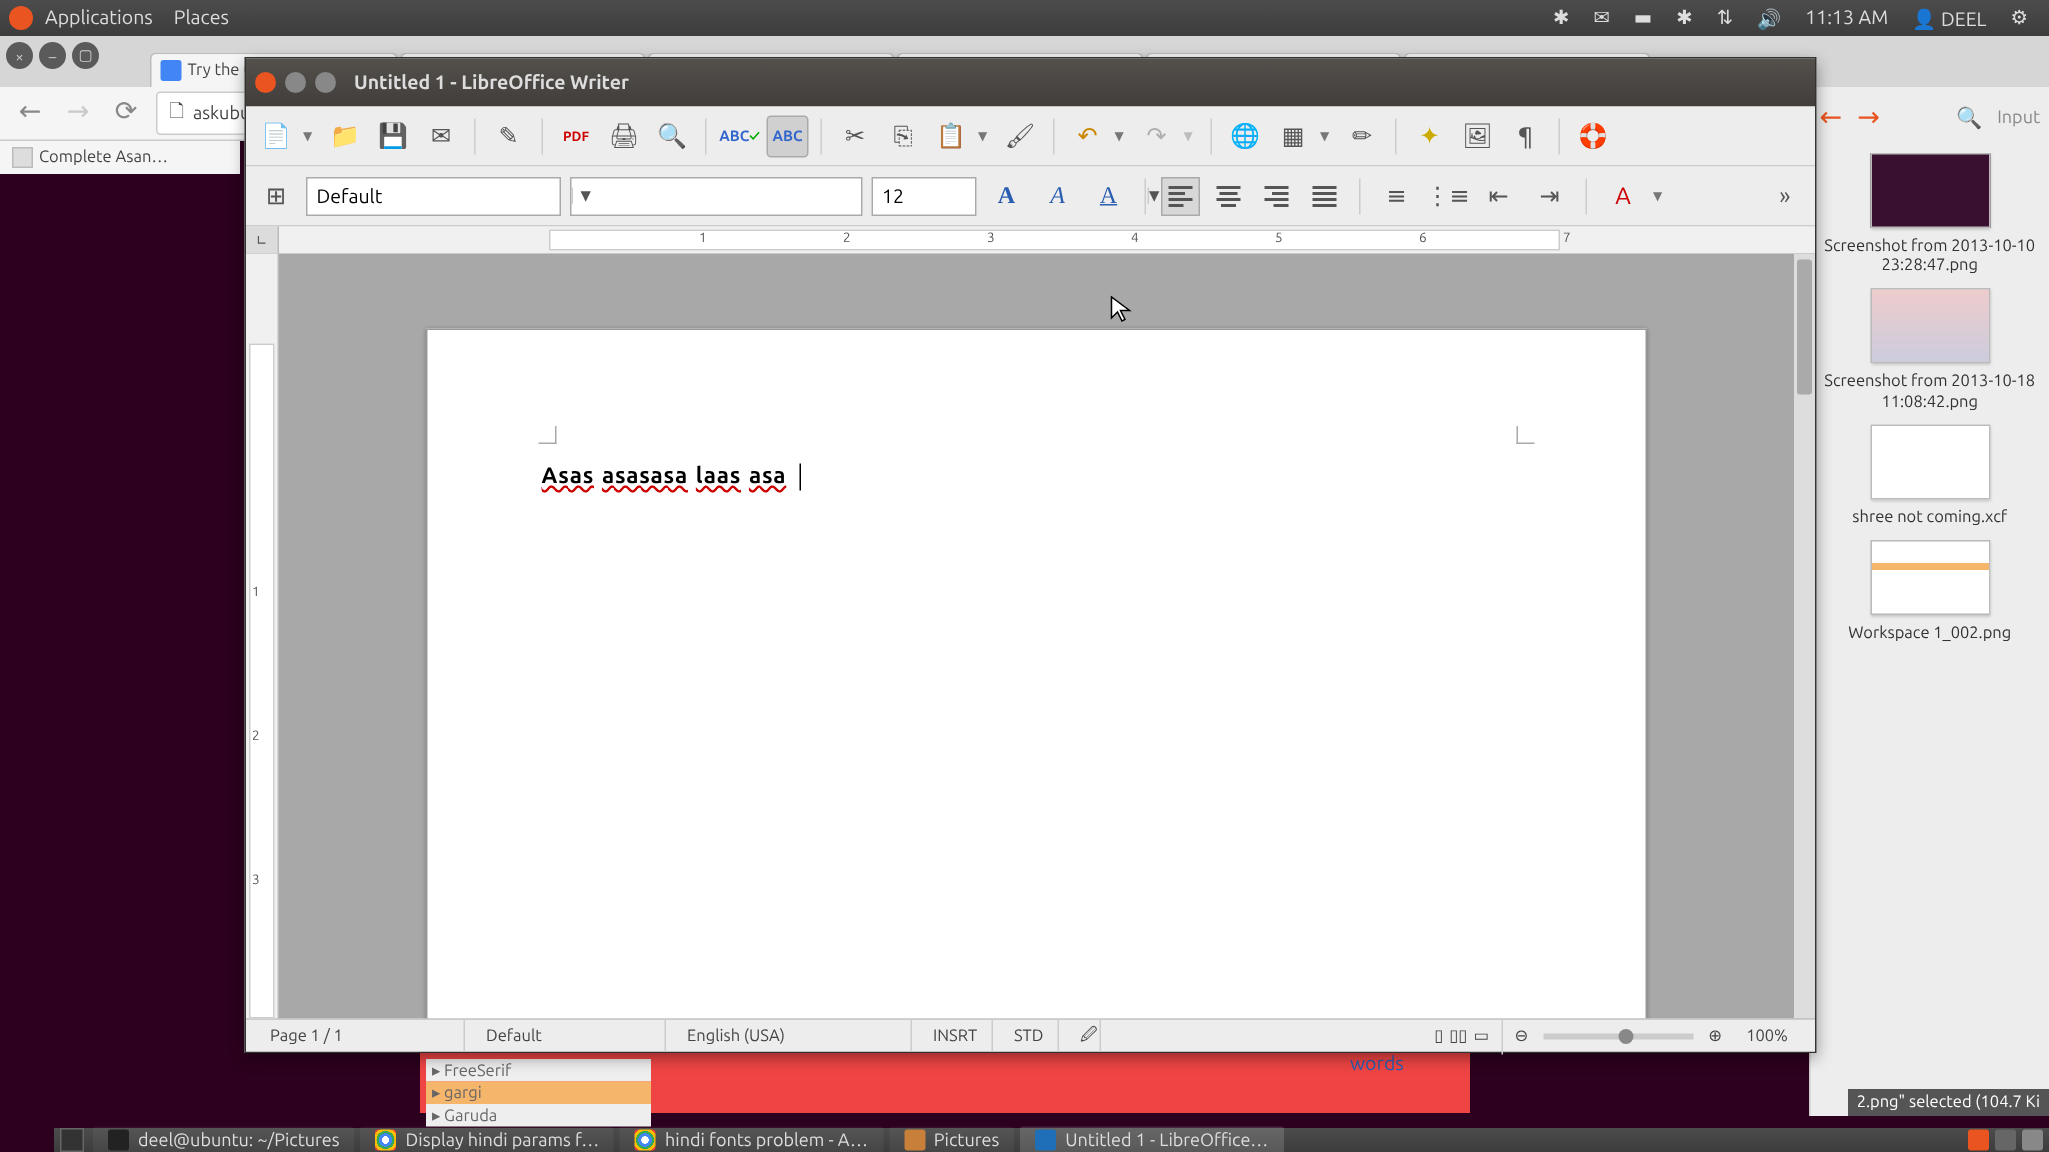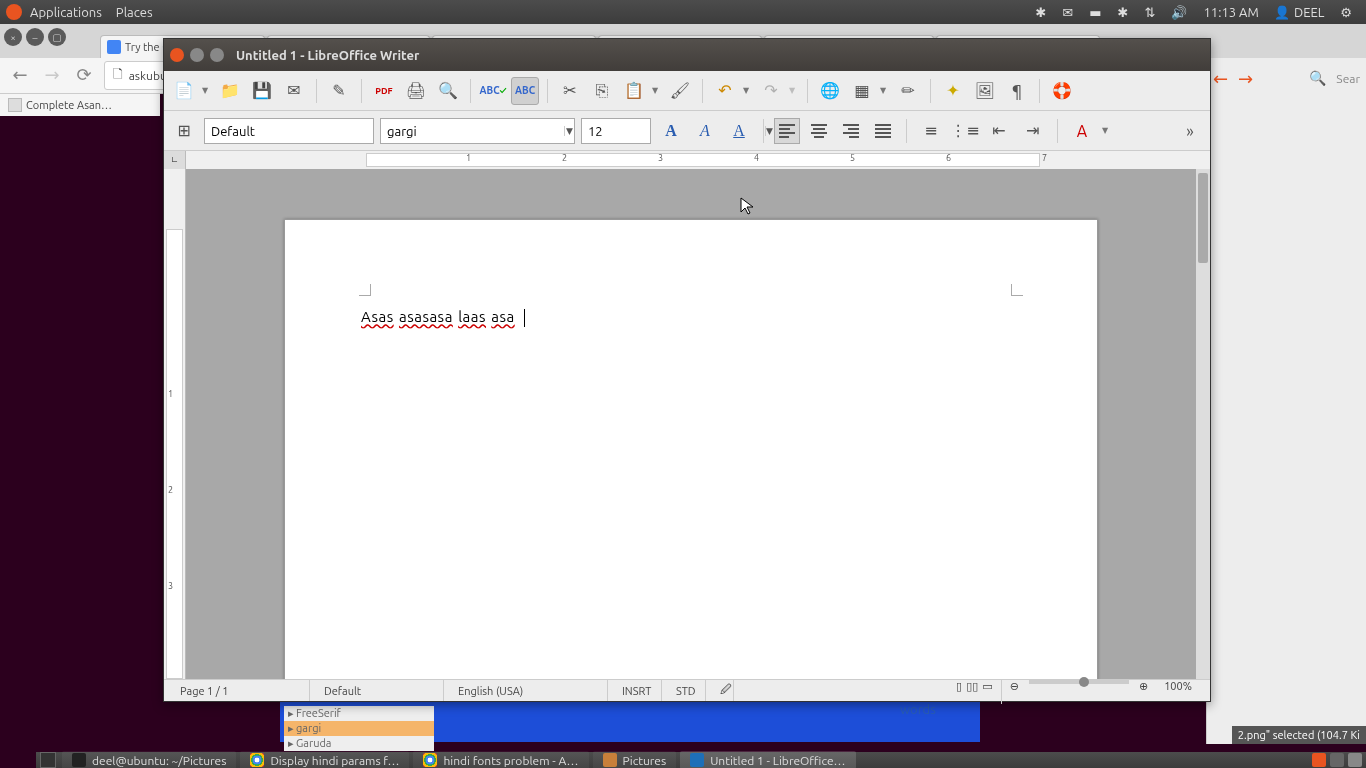--- a/index.html
+++ b/index.html
@@ -75,26 +75,26 @@
 .lo-workarea { flex:1; display:flex; background:#a8a8a8; overflow:hidden; position:relative;}
 .lo-vruler { width:22px; background:#f0f0f0; border-right:1px solid #bbb; position:relative;}
 .lo-vruler .white { position:absolute; left:2px; right:2px; top:60px; bottom:0; background:#fff; border:1px solid #ccc;}
 .lo-vruler .vt { position:absolute; left:4px; font-size:9px; color:#555;}
 .lo-canvas { flex:1; position:relative; overflow:hidden;}
 .lo-page { position:absolute; top:50px; left:98px; width:814px; height:1050px; background:#fff; box-shadow:0 0 3px rgba(0,0,0,.3); border:1px solid #999;}
 .lo-page .margin-mark { position:absolute; width:12px; height:12px; }
 .lo-page .mm-tl { top:64px; left:74px; border-left:1px solid #aaa; border-top:1px solid #aaa; transform:rotate(180deg);}
 .lo-page .mm-tr { top:64px; right:74px; border-right:1px solid #aaa; border-top:1px solid #aaa; transform:rotate(180deg);}
 .lo-page .content { position:absolute; top:88px; left:76px; font-family:"gargi","DejaVu Serif",serif; font-size:15px; color:#000; letter-spacing:.5px;}
-.lo-page .content .mis { border-bottom:1px wavy #cc0000; text-decoration: underline wavy #cc0000;}
+.lo-page .content .mis { border-bottom:1px wavy #cc0000; text-decoration: underline wavy #cc0000; font-weight: bold;}
 .lo-page .cursor { display:inline-block; width:1px; height:18px; background:#000; vertical-align:middle; margin-left:4px;}
 .lo-scroll-v { position:absolute; right:0; top:0; bottom:0; width:14px; background:#ddd;}
 .lo-scroll-v .thumb { position:absolute; top:4px; left:2px; right:2px; height:90px; background:#aaa; border-radius:2px;}
 
-.lo-statusbar { height:22px; background:#ededed; border-top:1px solid #ccc; display:flex; align-items:flex-start; font-size:11px; color:#444; padding:0 6px; gap:4px;}
+.lo-statusbar { height:22px; background:#ededed; border-top:1px solid #ccc; display:flex; align-items:center; font-size:11px; color:#444; padding:0 6px; gap:4px;}
 .lo-statusbar .cell { padding:0 10px; border-right:1px solid #ccc; height:100%; display:flex; align-items:center;}
 .lo-statusbar .flex { flex:1;}
 .lo-statusbar .zoom-slider { width:100px; height:4px; background:#ccc; position:relative; margin:0 6px;}
 .lo-statusbar .zoom-slider .knob { position:absolute; left:50%; top:-3px; width:10px; height:10px; background:#888; border-radius:5px;}
 
 
 .bottom-panel { position:absolute; bottom:0; left:0; right:0; height:16px; background:linear-gradient(#4c4c4c,#3c3c3c); display:flex; align-items:center; color:#ddd; font-size:12px; padding:0 4px; gap:2px; z-index:10;margin-left:36px;}
 .task { display:flex; align-items:center; gap:6px; padding:2px 10px; border-radius:2px; background:rgba(255,255,255,.05); margin-right:2px; max-width:210px; overflow:hidden; white-space:nowrap;}
 .task.active { background:rgba(255,255,255,.15);}
 .task .ico { width:14px; height:14px; background:#888; border-radius:2px; flex-shrink:0;}
@@ -169,37 +169,47 @@
   <div class="omnibox">
       <span>🗋</span>
       <span>askubu</span>
     </div>
 </div>
 <div class="bookmark-bar">
   <span class="fav"></span>
   <span>Complete Asan…</span>
 </div>
 
-<div style="position:absolute; top:702px; left:280px; width:700px; height:40px; background:#1d4ed8; z-index:0; font-size:11px; color:#666; padding:4px;">
+<div style="position:absolute; top:702px; left:280px; width:700px; height:40px; background:#ef4444; z-index:0; font-size:11px; color:#666; padding:4px;">
   <div style="display:flex; gap:6px;">
     <div style="width:150px;">
       <div style="background:#eee; padding:1px 4px;">▸ FreeSerif</div>
       <div style="background:#f5b56a; padding:1px 4px;">▸ gargi</div>
       <div style="background:#eee; padding:1px 4px;">▸ Garuda</div>
     </div>
   </div>
 </div>
 <div style="position:absolute; top:702px; left:900px; color:#2a5db0; font-size:13px; z-index:0;">words</div>
 
 <div class="nautilus">
   <div class="nav">
     <span style="color:#e95420">←</span>
     <span style="color:#e95420">→</span>
     <span class="search-ico">🔍</span>
-    <span style="font-size:12px; color:#888;">Sear</span>
+    <span style="font-size:12px; color:#888;">Input</span>
+  </div>
+  <div class="grid">
+    <div class="thumb" style="background:#3a1030"></div>
+    <div class="fname">Screenshot from 2013-10-10 23:28:47.png</div>
+    <div class="thumb" style="background:linear-gradient(#ecc,#ccd)"></div>
+    <div class="fname">Screenshot from 2013-10-18 11:08:42.png</div>
+    <div class="thumb"></div>
+    <div class="fname">shree not coming.xcf</div>
+    <div class="thumb" style="background:linear-gradient(#fff 30%,#f5b56a 30% 40%,#fff 40%)"></div>
+    <div class="fname">Workspace 1_002.png</div>
   </div>
   <div class="status">2.png" selected (104.7 Ki</div>
 </div>
 
 <div class="lo-window">
   <div class="lo-titlebar">
     <span class="winbtn close"></span>
     <span class="winbtn min"></span>
     <span class="winbtn max"></span>
     <span style="margin-left:6px;">Untitled 1 - LibreOffice Writer</span>
@@ -244,21 +254,20 @@
     <span class="tb-btn" style="color:#e22">🛟</span>
   </div>
 
   <div class="lo-toolbar2">
     <span class="tb-btn">⊞</span>
     <div class="combo" style="width:170px">
       <input value="Default" style="">
       <span class="arrow">▼</span>
     </div>
     <div class="combo" style="width:195px">
-      <input value="gargi" style="">
       <span class="arrow">▼</span>
     </div>
     <div class="combo" style="width:70px">
       <input value="12" style="">
       <span class="arrow">▼</span>
     </div>
     <span class="fmt-btn bold">A</span>
     <span class="fmt-btn ital">A</span>
     <span class="fmt-btn under">A</span>
     <span class="tb-sep"></span>

